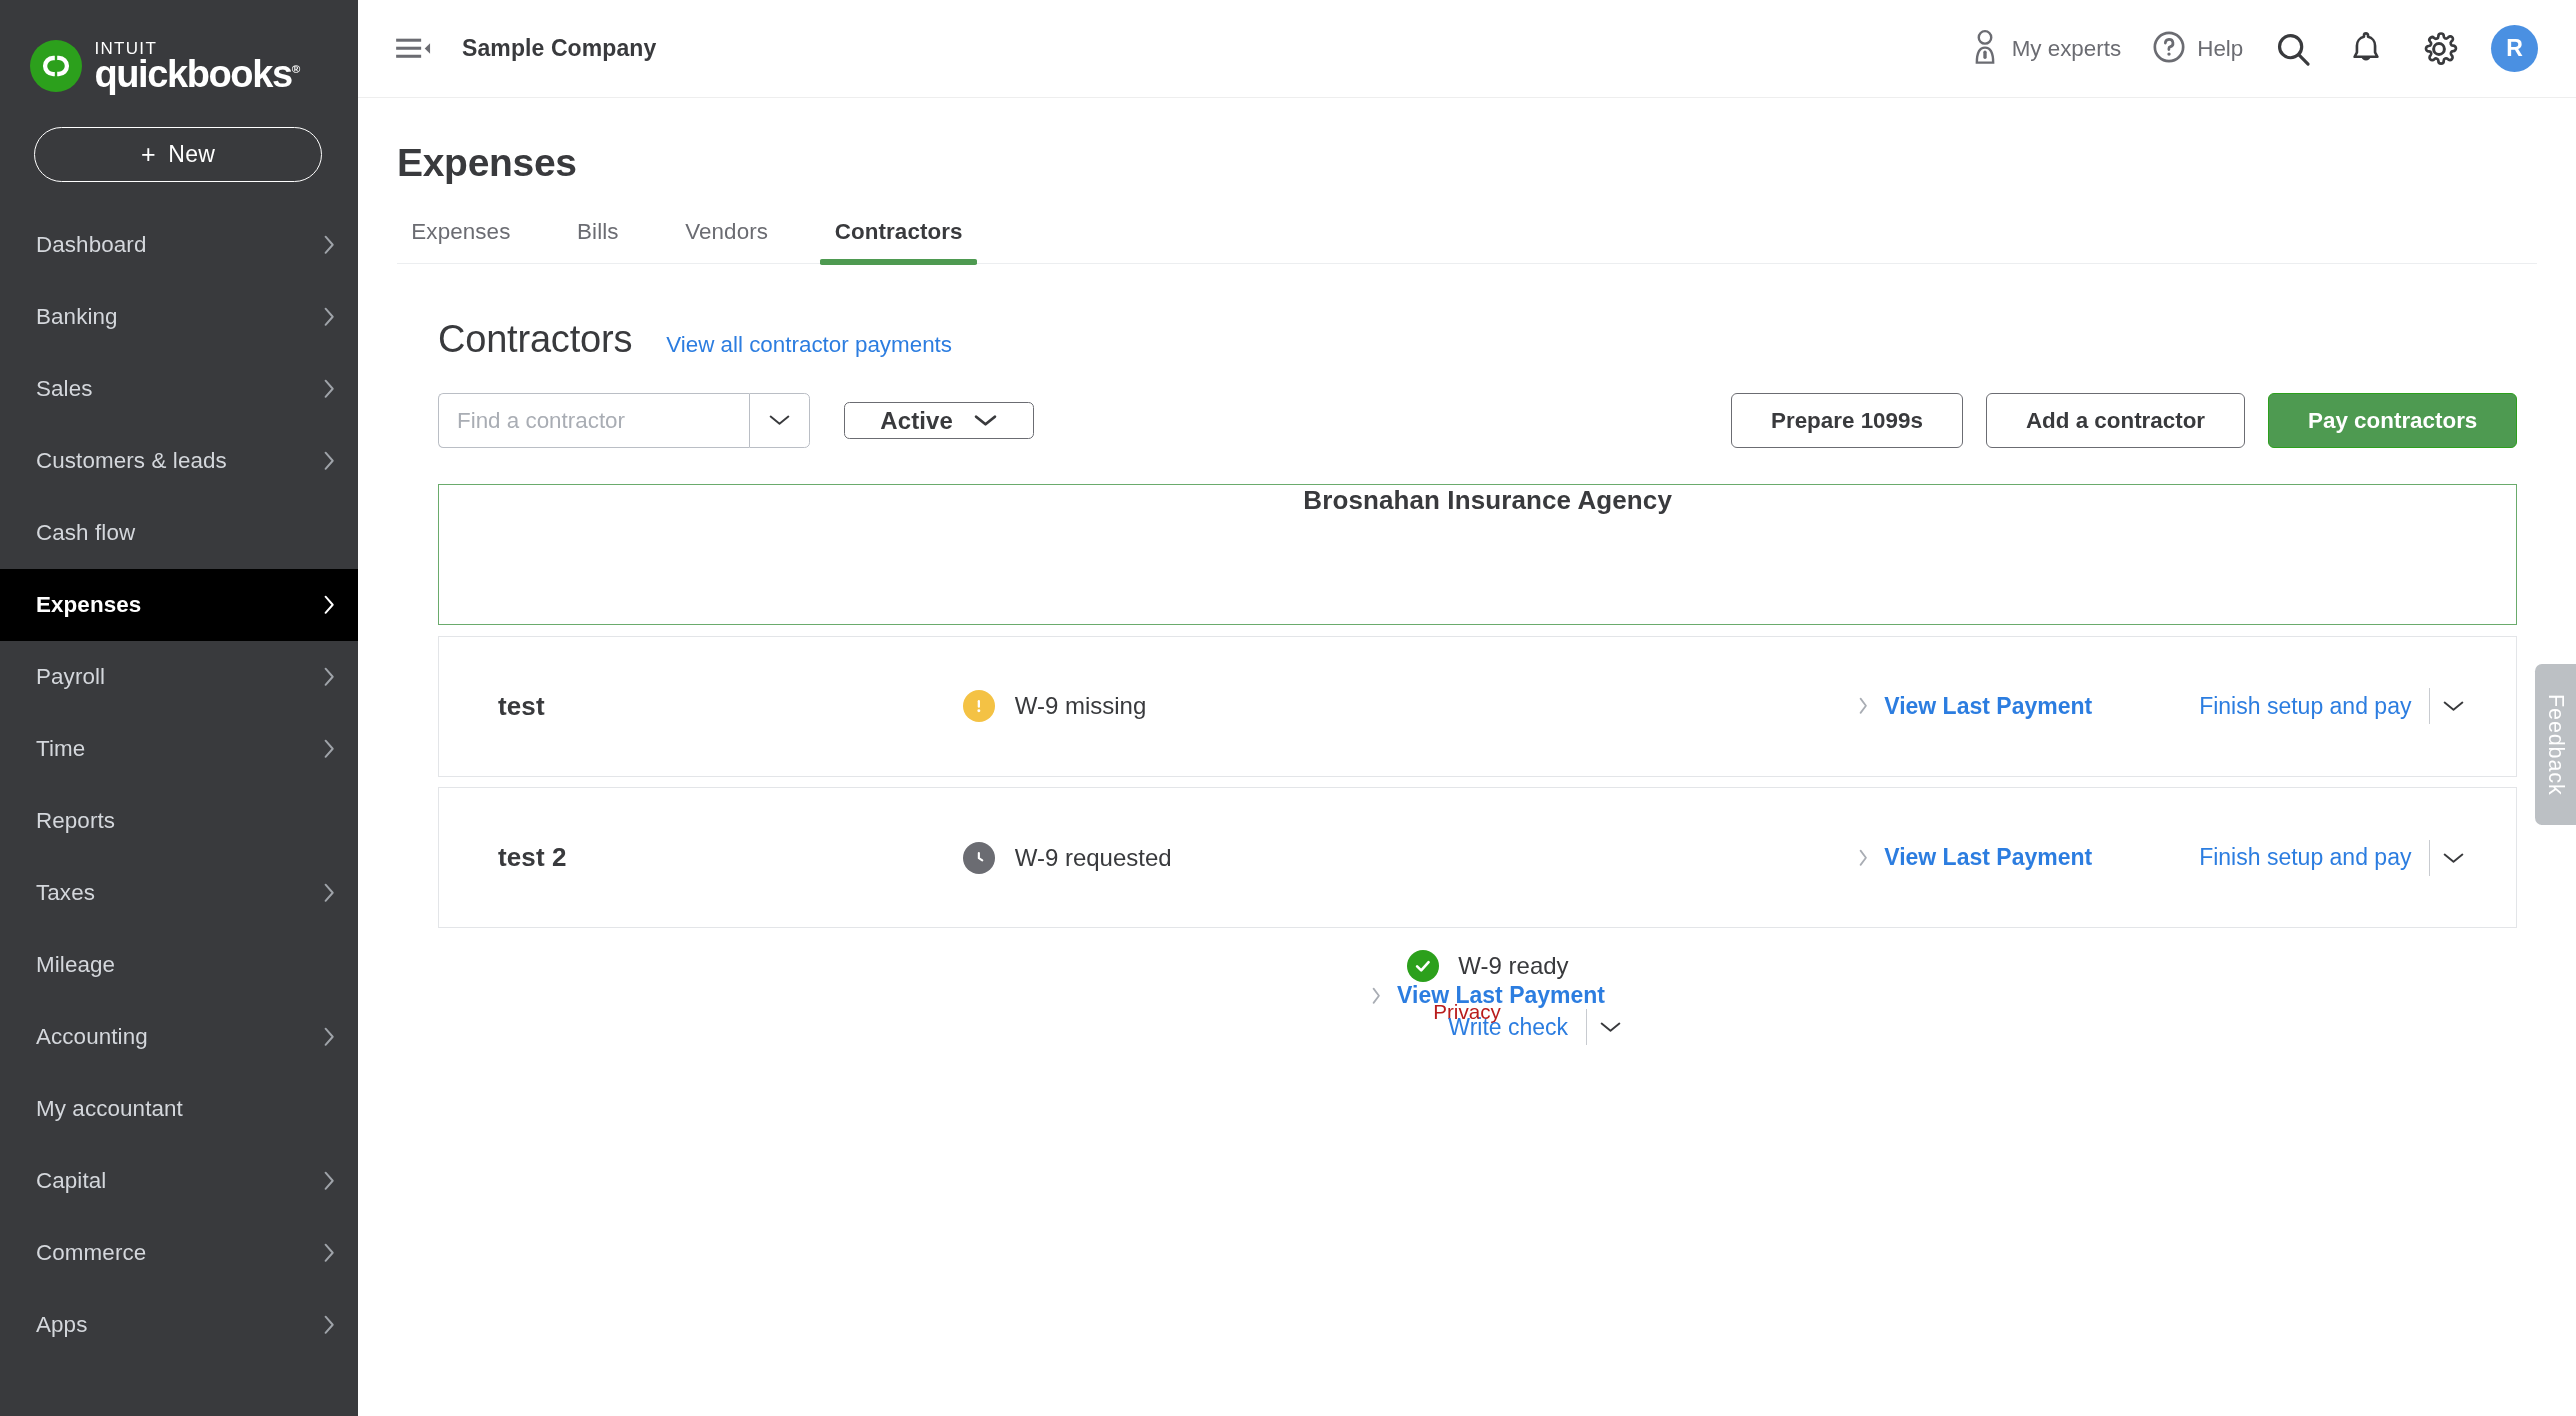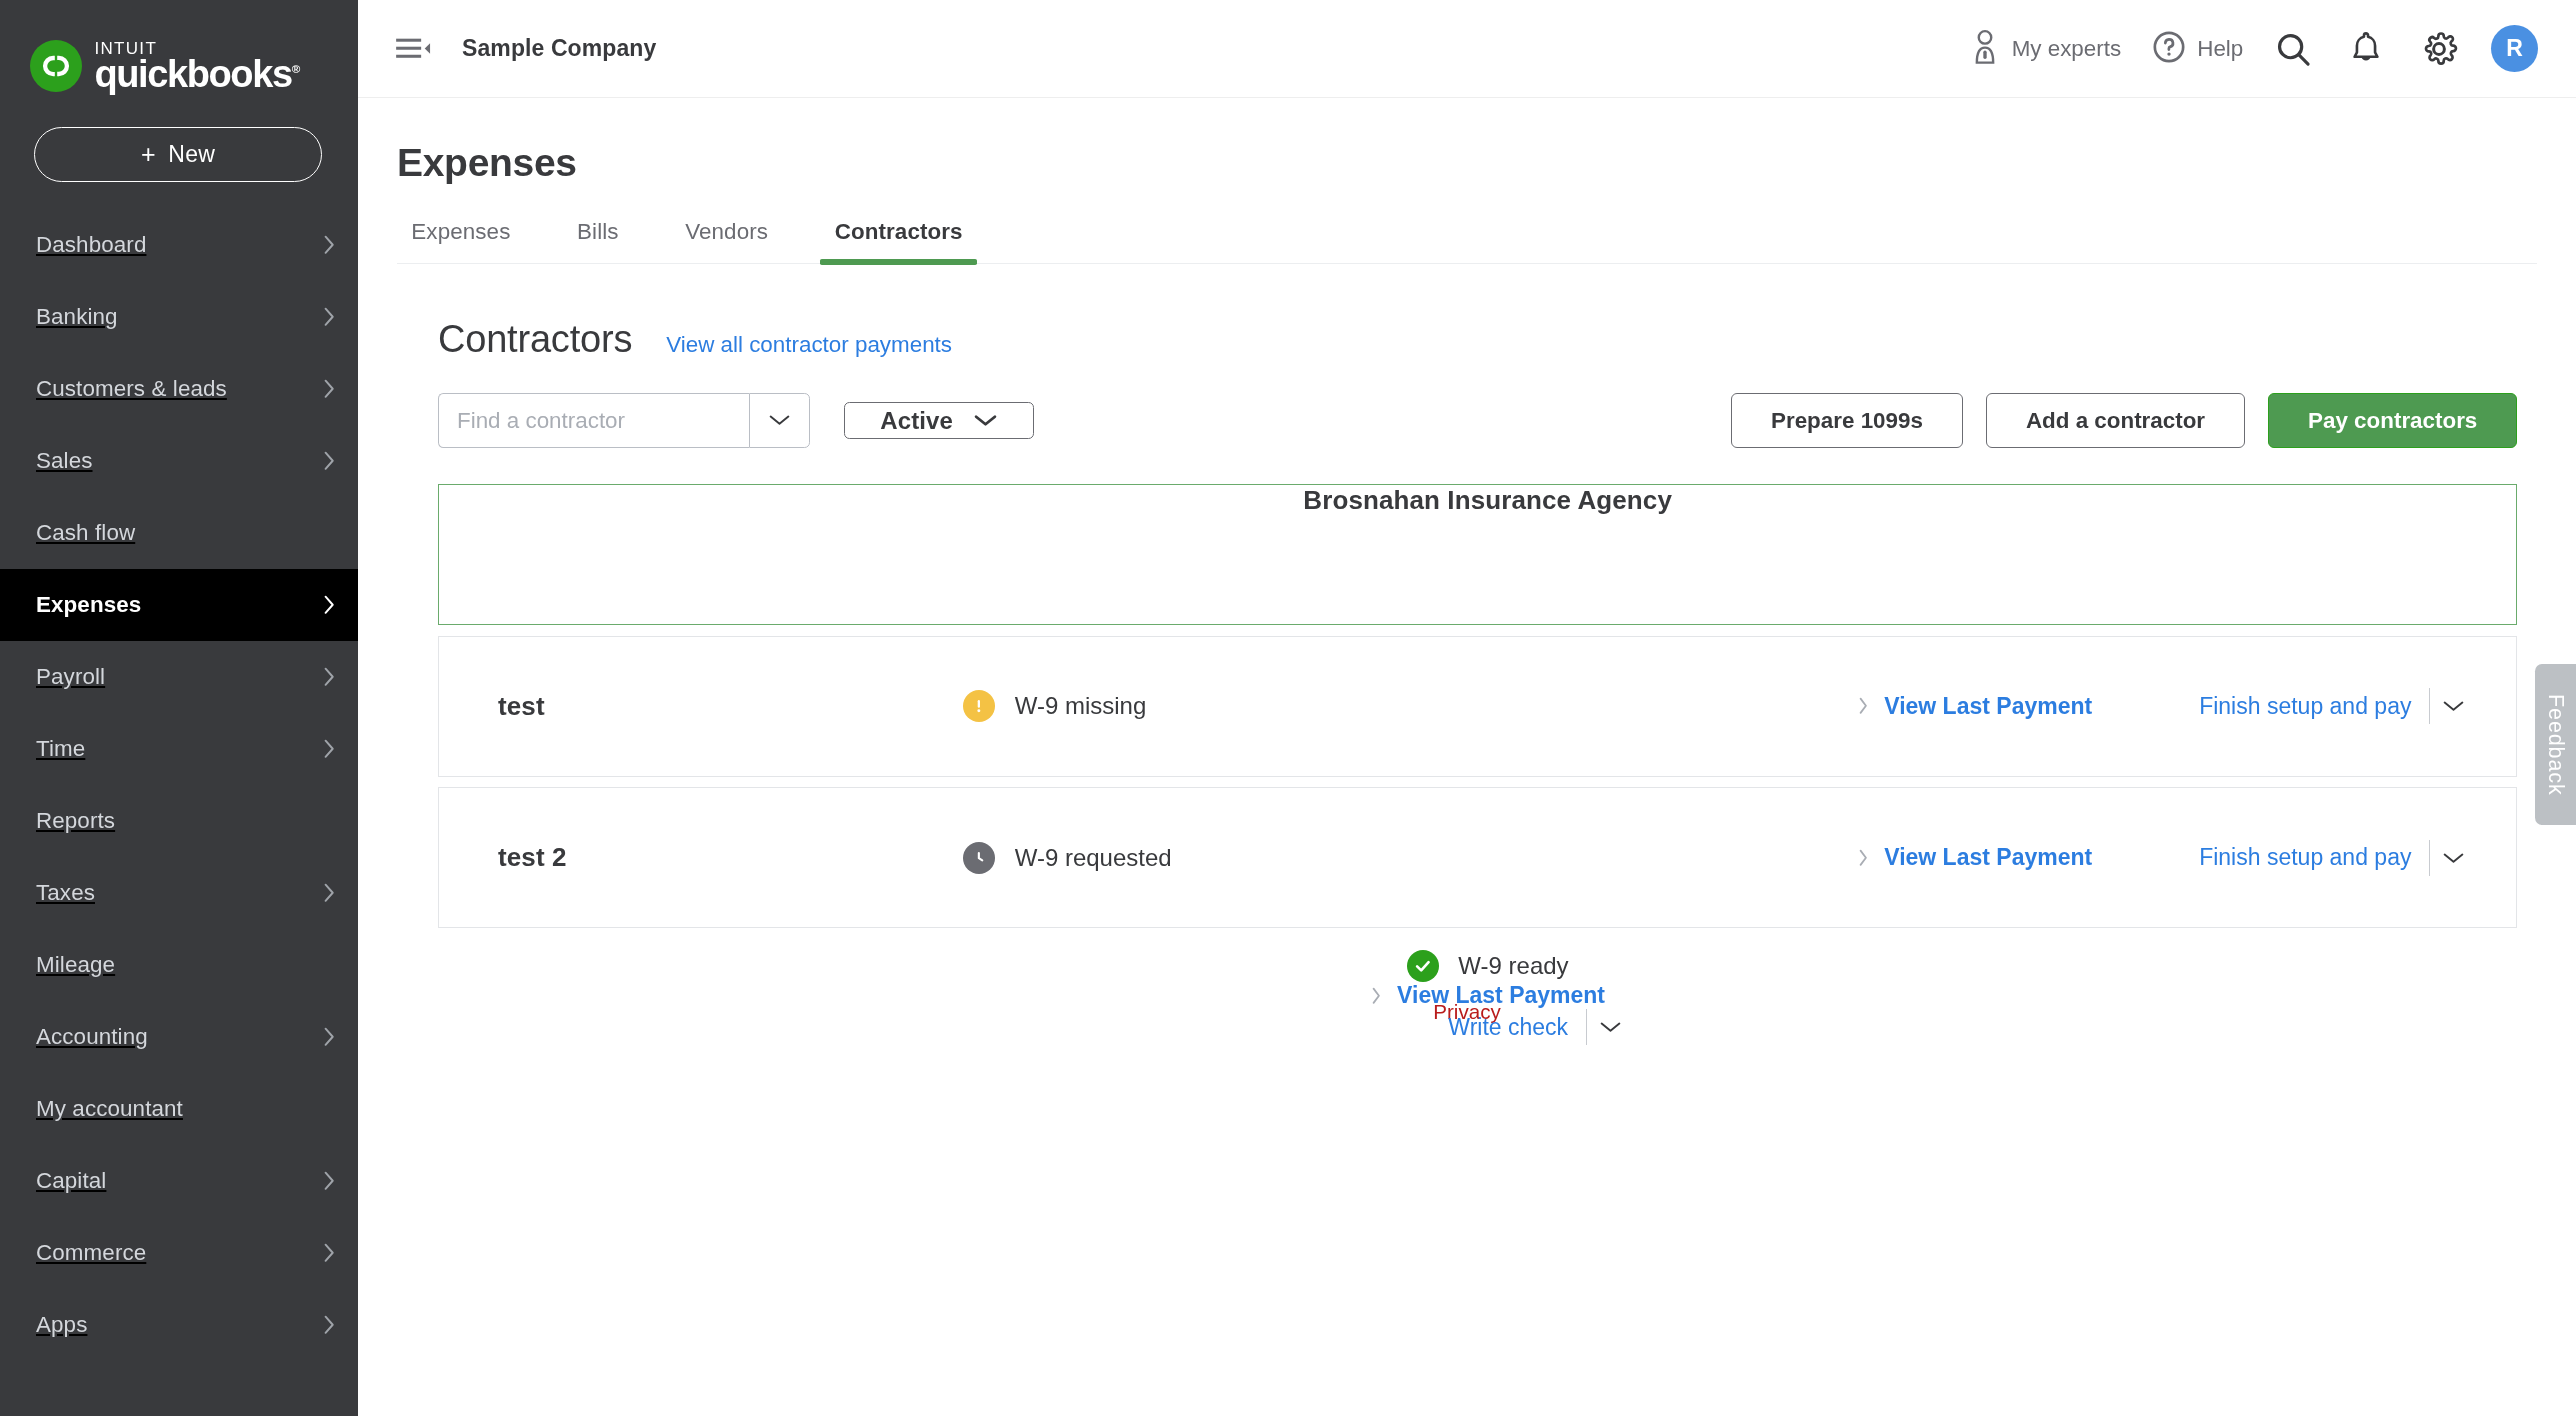--- a/index.html
+++ b/index.html
@@ -45,21 +45,21 @@
     margin: 29px 0 0 34px;
     width: 288px; height: 55px;
     border: 1.8px solid #ffffff; border-radius: 30px;
     background: transparent; color: #ffffff;
     font-size: 23px; font-family: "Liberation Sans", sans-serif;
     display: flex; align-items: center; justify-content: center;
     cursor: pointer; letter-spacing: 0.2px;
   }
   .new-btn .plus { font-size: 25px; margin-right: 12.5px; font-weight: 400; }
 
-  #nav { margin-top: 27px; text-decoration: underline; }
+  #nav { margin-top: 27px; }
   .nav-item {
     height: 72px; display: flex; align-items: center;
     padding: 0 19.7px 0 36px;
     color: #d4d7dc; font-size: 22.4px;
     cursor: pointer; position: relative;
     letter-spacing: 0.1px;
   }
   .nav-item.active {
     background: #000000; color: #ffffff; font-weight: bold;
   }
@@ -298,29 +298,29 @@
       </div>
       <div class="nav-item">
         <span class="nav-label">Banking</span>
         <span class="nav-chev">
           <svg width="14.3" height="21.5" viewBox="0 0 16 24">
             <path d="M4 3 L12 12 L4 21" fill="none" stroke="#9fa3a9" stroke-width="2.2" stroke-linecap="round" stroke-linejoin="round"></path>
           </svg>
         </span>
       </div>
       <div class="nav-item">
+        <span class="nav-label">Sales</span>
+        <span class="nav-chev">
+          <svg width="14.3" height="21.5" viewBox="0 0 16 24">
+            <path d="M4 3 L12 12 L4 21" fill="none" stroke="#9fa3a9" stroke-width="2.2" stroke-linecap="round" stroke-linejoin="round"></path>
+          </svg>
+        </span>
+      </div>
+      <div class="nav-item">
         <span class="nav-label">Customers &amp; leads</span>
-        <span class="nav-chev">
-          <svg width="14.3" height="21.5" viewBox="0 0 16 24">
-            <path d="M4 3 L12 12 L4 21" fill="none" stroke="#9fa3a9" stroke-width="2.2" stroke-linecap="round" stroke-linejoin="round"></path>
-          </svg>
-        </span>
-      </div>
-      <div class="nav-item">
-        <span class="nav-label">Sales</span>
         <span class="nav-chev">
           <svg width="14.3" height="21.5" viewBox="0 0 16 24">
             <path d="M4 3 L12 12 L4 21" fill="none" stroke="#9fa3a9" stroke-width="2.2" stroke-linecap="round" stroke-linejoin="round"></path>
           </svg>
         </span>
       </div>
       <div class="nav-item">
         <span class="nav-label">Cash flow</span>
       </div>
       <div class="nav-item active">

